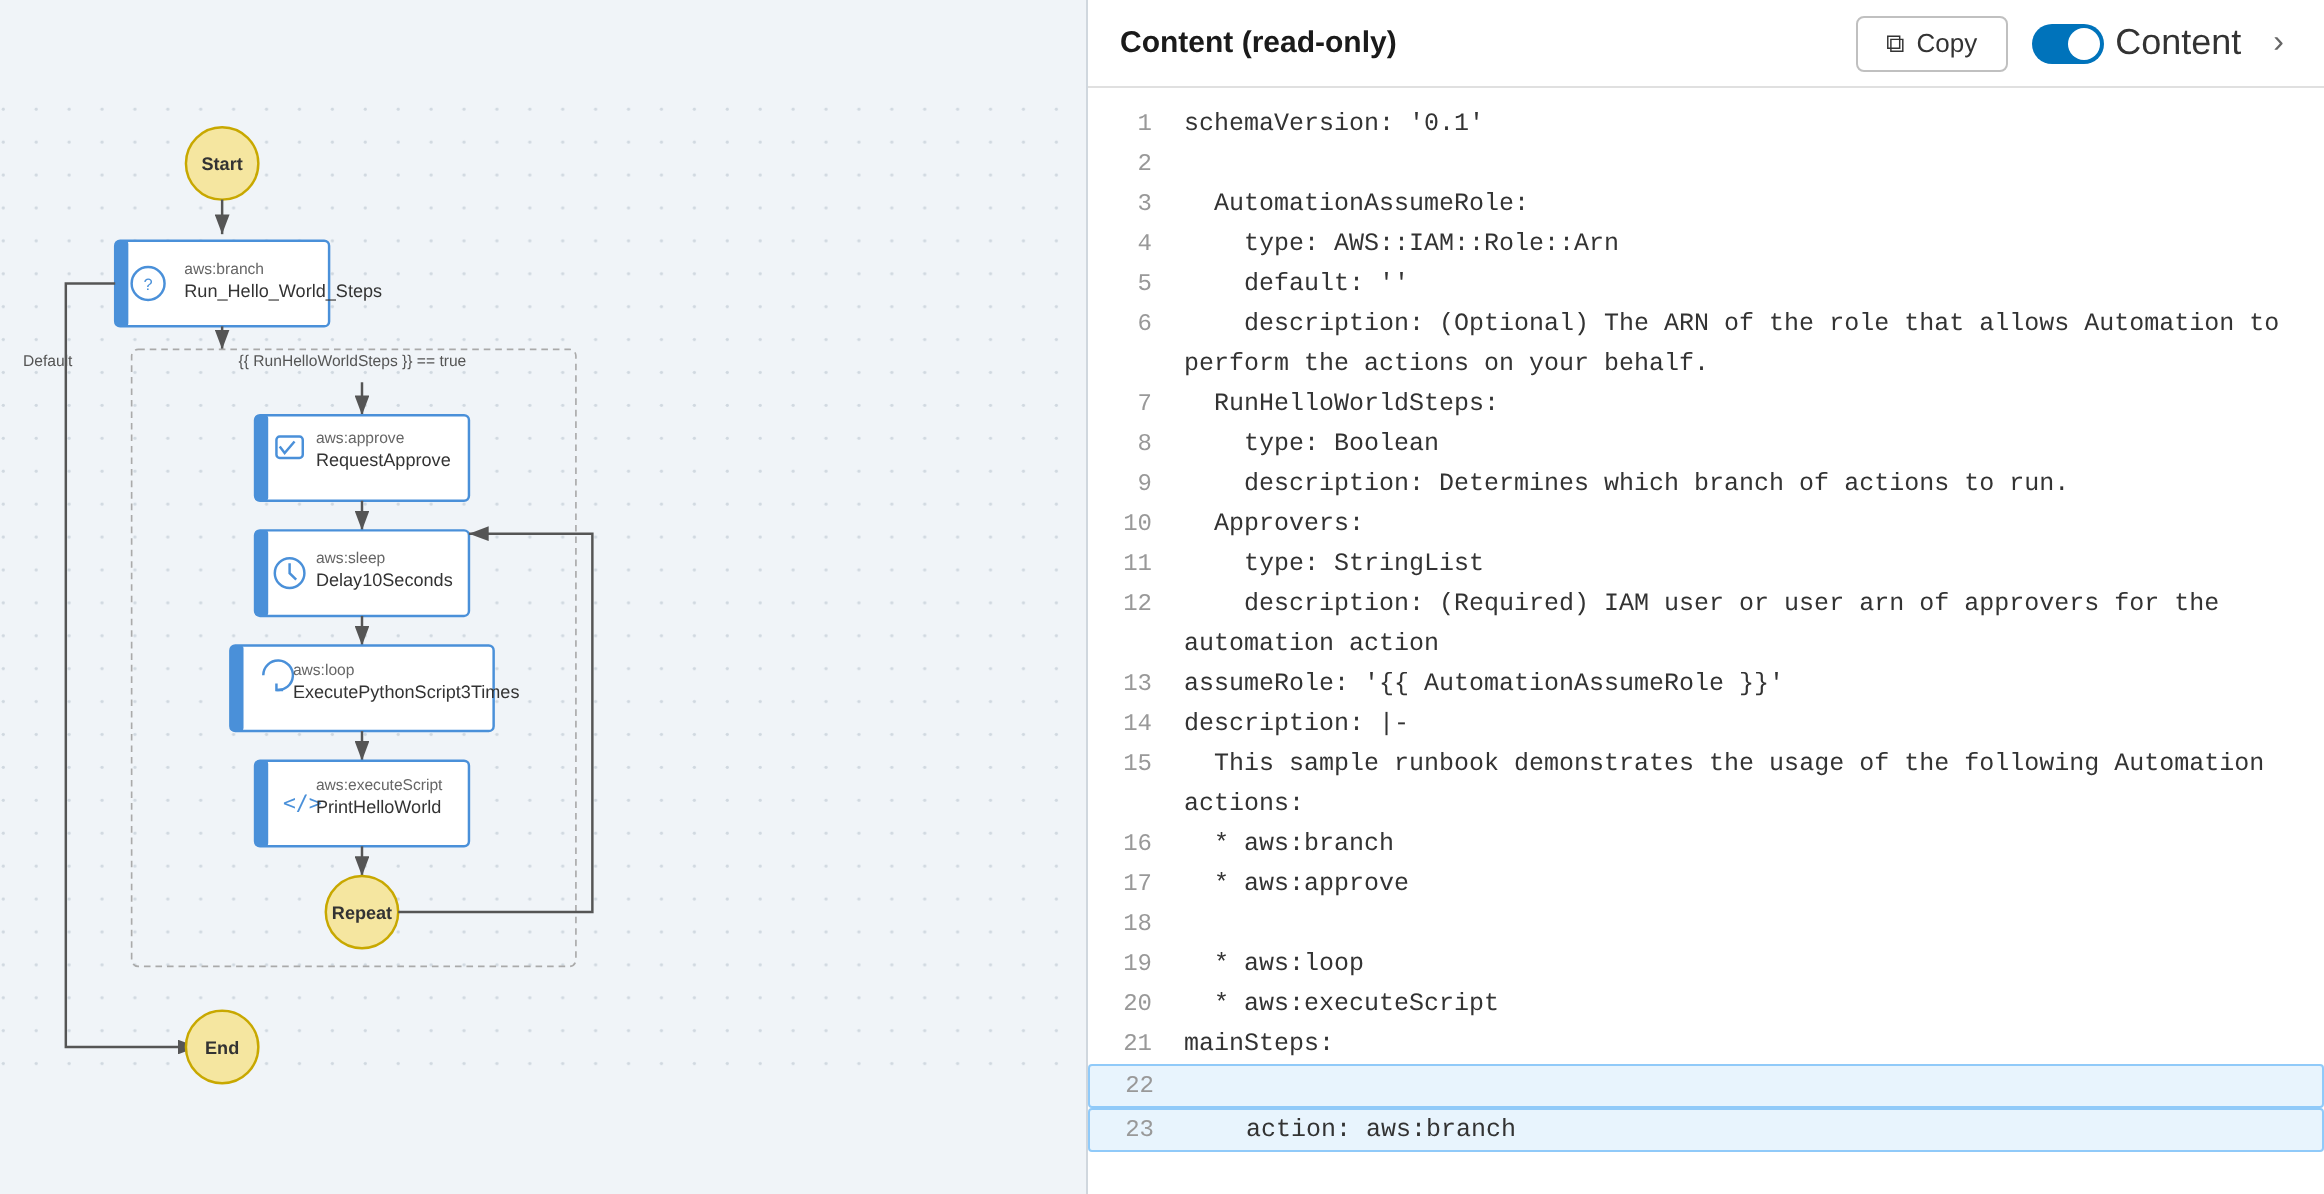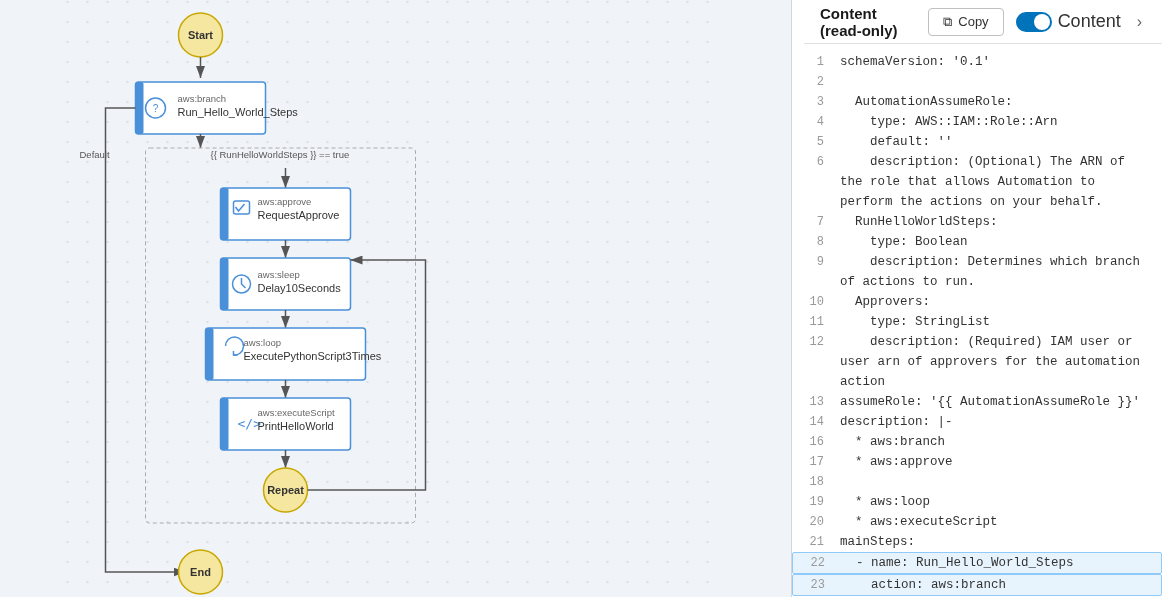--- a/index.html
+++ b/index.html
@@ -7,21 +7,21 @@
       font-family: -apple-system, BlinkMacSystemFont, 'Segoe UI', sans-serif;
       font-size: 13px;
       background: #fff;
       display: flex;
       height: 597px;
       overflow: hidden;
     }
 
     
     .left-panel {
-      width: 792px;
+      width: 544px;
       background: #f0f4f8;
       position: relative;
       overflow: hidden;
       border-right: 1px solid #d0d7de;
     }
 
     .flow-canvas {
       position: absolute;
       top: 0; left: 0;
       width: 100%;
@@ -36,21 +36,20 @@
       background: #fff;
     }
 
     .right-header {
       display: flex;
       align-items: center;
       padding: 8px 16px;
       border-bottom: 1px solid #e0e0e0;
       gap: 12px;
       height: 44px;
-      margin-left: 12px;
     }
 
     .right-header-title {
       font-size: 15px;
       font-weight: 700;
       color: #1a1a1a;
       flex: 1;
     }
 
     .copy-button {
@@ -332,20 +331,24 @@
       </div>
     <div class="code-line">
         <span class="line-num">13</span>
         <span class="line-content">assumeRole: '{{ AutomationAssumeRole }}'</span>
       </div>
     <div class="code-line">
         <span class="line-num">14</span>
         <span class="line-content">description: |-</span>
       </div>
     <div class="code-line">
+        <span class="line-num">15</span>
+        <span class="line-content">  This sample runbook demonstrates the usage of the following Automation actions:</span>
+      </div>
+    <div class="code-line">
         <span class="line-num">16</span>
         <span class="line-content">  * aws:branch</span>
       </div>
     <div class="code-line">
         <span class="line-num">17</span>
         <span class="line-content">  * aws:approve</span>
       </div>
     <div class="code-line">
         <span class="line-num">18</span>
       </div>
@@ -357,21 +360,20 @@
         <span class="line-num">20</span>
         <span class="line-content">  * aws:executeScript</span>
       </div>
     <div class="code-line">
         <span class="line-num">21</span>
         <span class="line-content">mainSteps:</span>
       </div>
 
     <div class="code-line highlighted">
         <span class="line-num">22</span>
-        <span class="line-content">  - name: Run_Hello_World_Steps</span>
       </div>
     <div class="code-line highlighted">
         <span class="line-num">23</span>
         <span class="line-content">    action: aws:branch</span>
       </div>
 
   </div>
 </div>
 
 </body></html>

